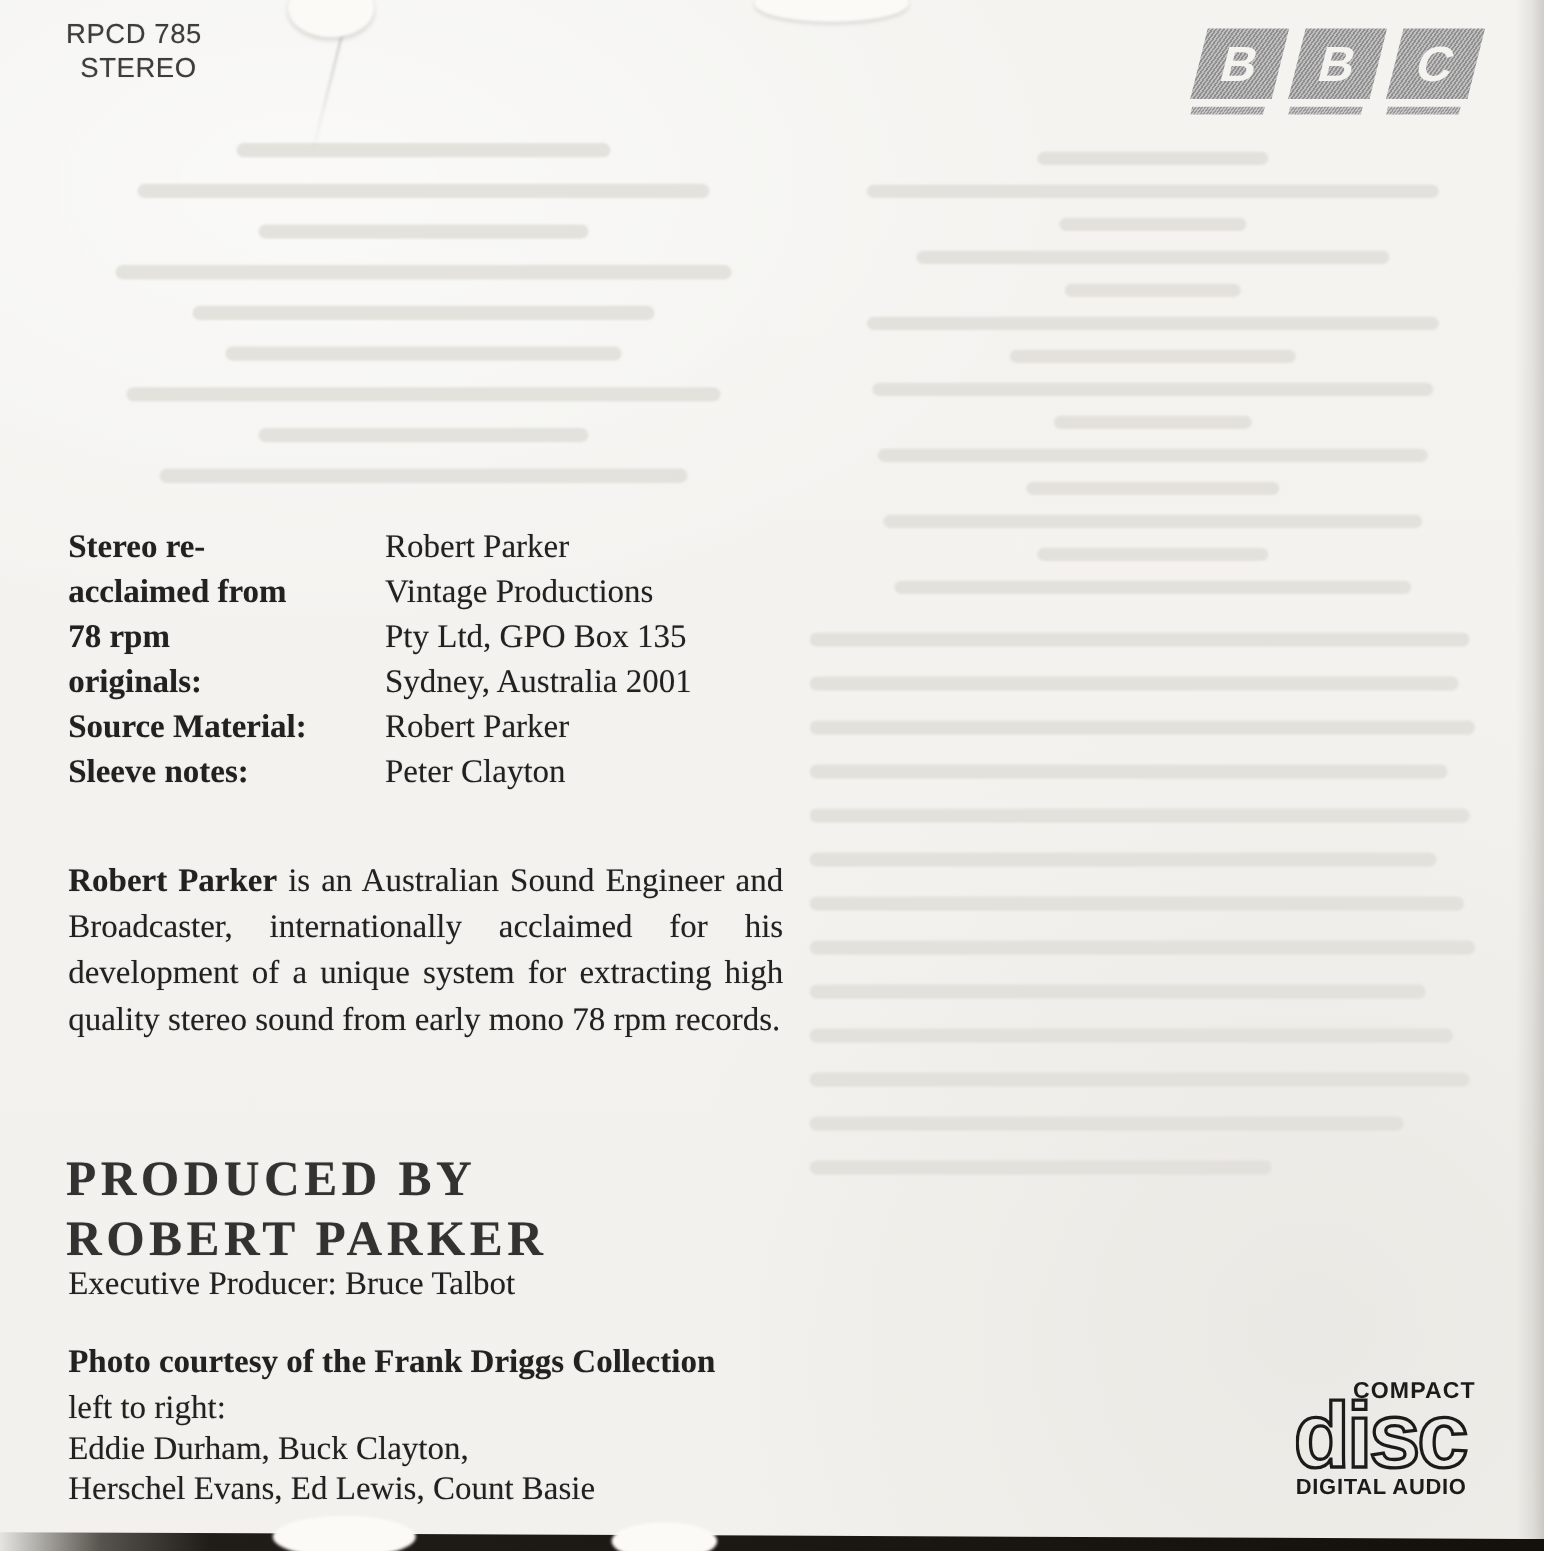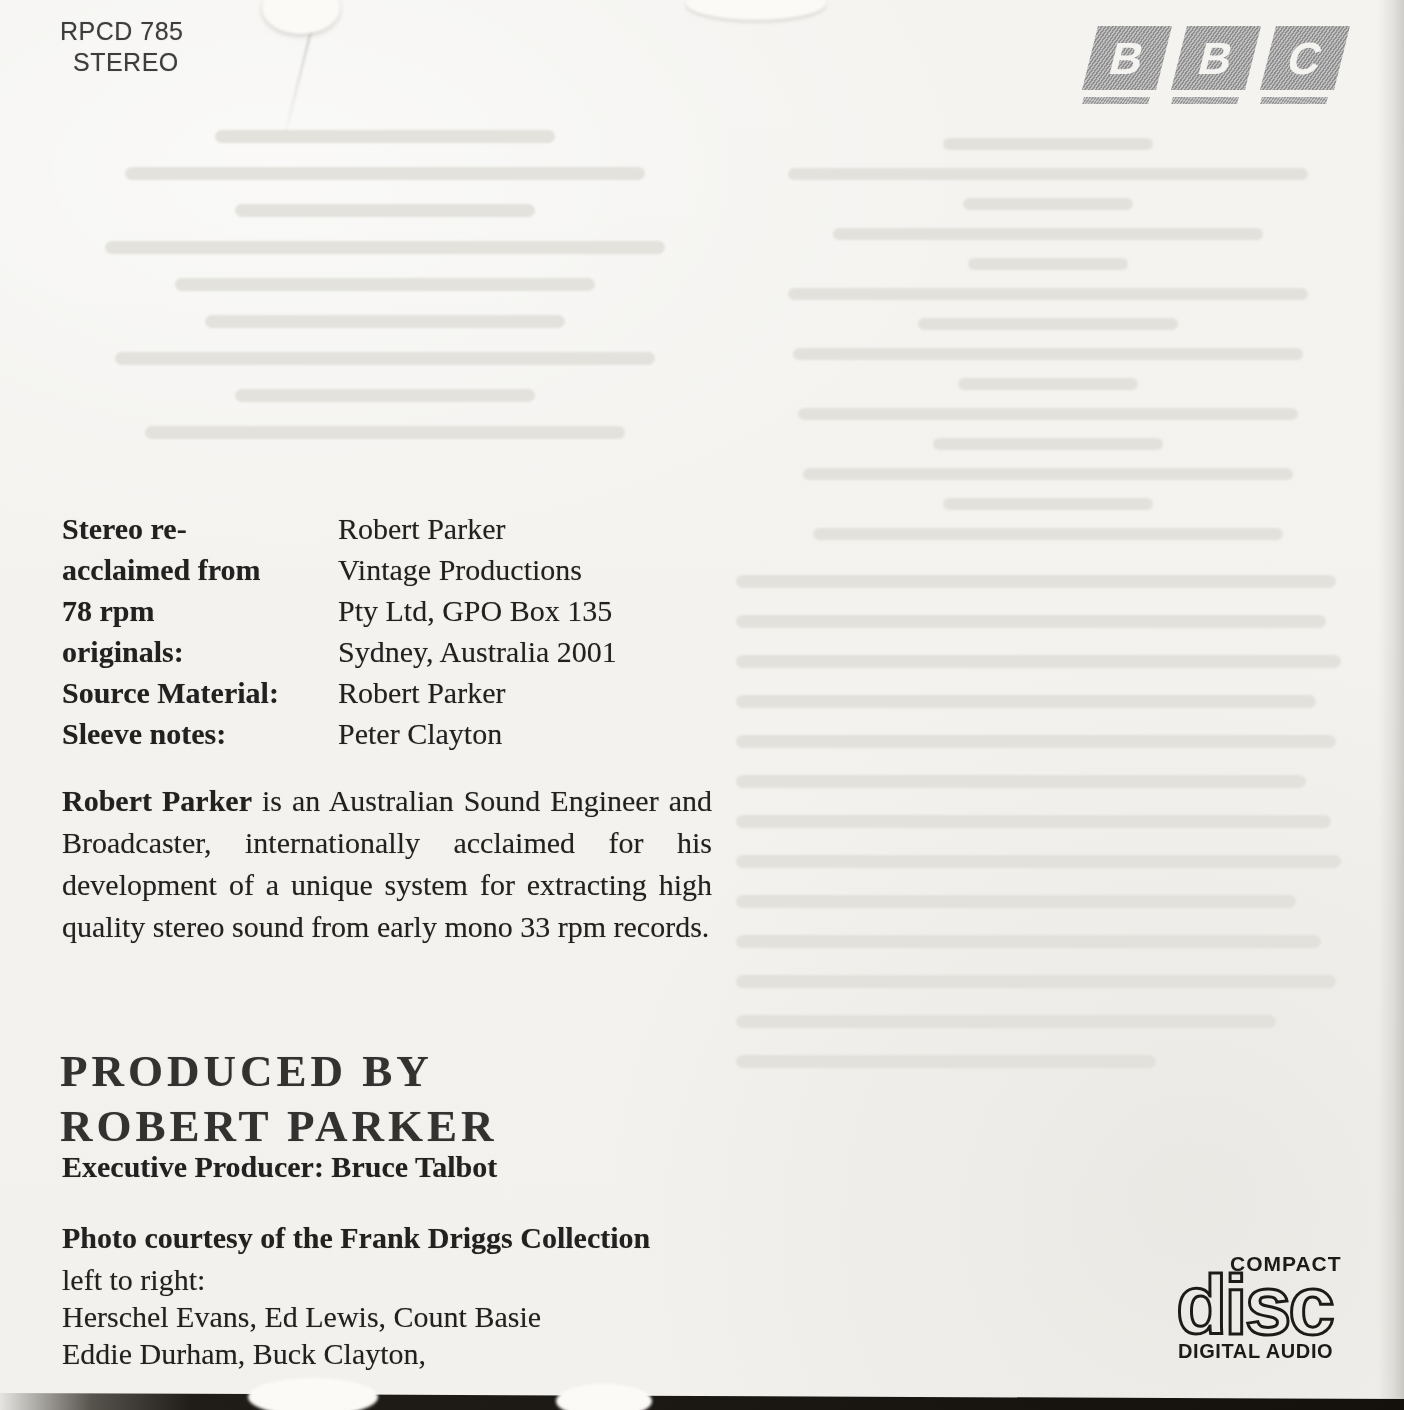--- a/index.html
+++ b/index.html
@@ -46,30 +46,30 @@
   .bbc-box{width:74px;height:64px;transform:skewX(-14deg);
     background:repeating-linear-gradient(115deg,#8f8f8f 0 1.6px,#bfbfbf 1.6px 3.2px);
     display:flex;align-items:center;justify-content:center;}
   .bbc-letter{font-family:"Liberation Sans","DejaVu Sans",sans-serif;
     font-size:45px;font-weight:bold;color:#f4f3f0;line-height:1;}
   .bbc-underline{width:66px;height:7px;margin-top:7px;margin-left:-7px;
     transform:skewX(-14deg);
     background:repeating-linear-gradient(115deg,#9a9a9a 0 1.3px,#c6c6c6 1.3px 2.6px);}
   
   .ink{color:#222120;text-shadow:0 0 1px rgba(70,68,65,0.35);}
-  .credits{position:absolute;left:62px;top:508px;display:grid;
-    grid-template-columns:276px auto;column-gap:0;}
+  .credits{position:absolute;left:62px;top:476px;display:grid;
+    grid-template-columns:276px auto;column-gap:12px;}
   .credits div{font-size:30px;line-height:41px;}
   .credits .lbl{font-weight:bold;}
   .bio{position:absolute;left:62px;top:750px;width:650px;
     font-size:30px;line-height:42px;text-align:justify;}
   .bio .lead{font-weight:bold;}
   .produced{position:absolute;left:60px;top:1044px;
     font-size:45px;font-weight:bold;letter-spacing:4px;line-height:55px;color:#333231;}
-  .exec{position:absolute;left:62px;top:1150px;font-size:30px;font-weight:bold;}
+  .exec{position:absolute;left:62px;top:1150px;font-size:30px;font-weight:normal;}
   .photo{position:absolute;left:62px;top:1220px;font-size:30px;line-height:35px;}
   .photo .courtesy{font-weight:bold;text-align:center;}
   .photo .intro{margin-top:7px;}
   .photo .names{margin-top:2px;}
   
   .cdlogo{position:absolute;left:1178px;top:1250px;}
 </style>
 </head>
 <body>
 
@@ -152,34 +152,34 @@
     <div class="lbl">78 rpm</div>
     <div>Pty Ltd, GPO Box 135</div>
     <div class="lbl">originals:</div>
     <div>Sydney, Australia 2001</div>
     <div class="lbl">Source Material:</div>
     <div>Robert Parker</div>
     <div class="lbl">Sleeve notes:</div>
     <div>Peter Clayton</div>
   </div>
 
-  <p class="bio ink"><span class="lead">Robert Parker</span><span> is an Australian Sound Engineer and Broadcaster, internationally acclaimed for his development of a unique system for extracting high quality stereo sound from early mono 33 rpm records.</span></p>
+  <p class="bio ink"><span class="lead">Robert Parker</span><span> is an Australian Sound Engineer and Broadcaster, internationally acclaimed for his development of a unique system for extracting high quality stereo sound from early mono 78 rpm records.</span></p>
 
   <div class="produced ink">
     <div>PRODUCED BY</div>
     <div>ROBERT PARKER</div>
   </div>
 
   <div class="exec ink">Executive Producer: Bruce Talbot</div>
 
   <div class="photo ink">
     <div class="courtesy">Photo courtesy of the Frank Driggs Collection</div>
     <div class="intro">left to right:</div>
+    <div class="names">Eddie Durham, Buck Clayton,</div>
     <div class="names">Herschel Evans, Ed Lewis, Count Basie</div>
-    <div class="names">Eddie Durham, Buck Clayton,</div>
   </div>
 
   <div class="cdlogo">
     <svg width="176" height="112" viewBox="0 0 176 112">
       <text x="52" y="21" font-family="Liberation Sans, DejaVu Sans, sans-serif" font-size="21" font-weight="bold" letter-spacing="1" fill="#1c1b1a">COMPACT</text>
       <text x="-2" y="84" font-family="Liberation Sans, DejaVu Sans, sans-serif" font-size="84" font-weight="bold" letter-spacing="-3" fill="none" stroke="#1c1b1a" stroke-width="3">disc</text>
       <text x="0" y="108" font-family="Liberation Sans, DejaVu Sans, sans-serif" font-size="20" font-weight="bold" letter-spacing="0.6" fill="#1c1b1a">DIGITAL AUDIO</text>
     </svg>
   </div>
 

